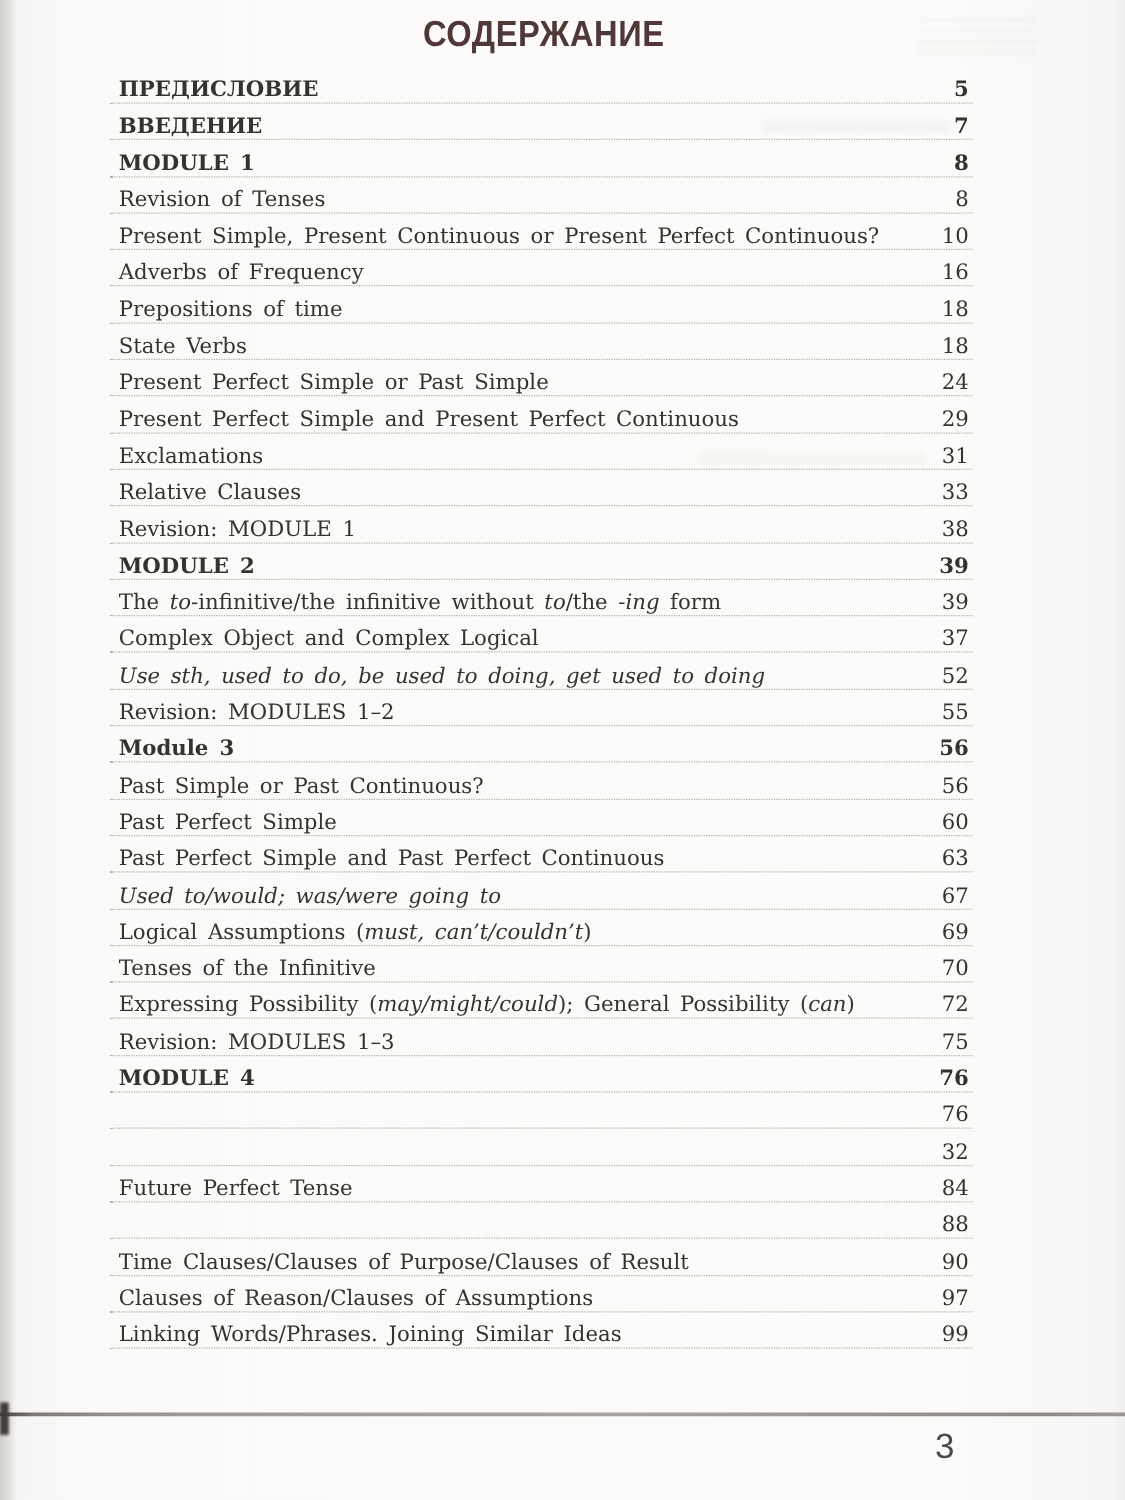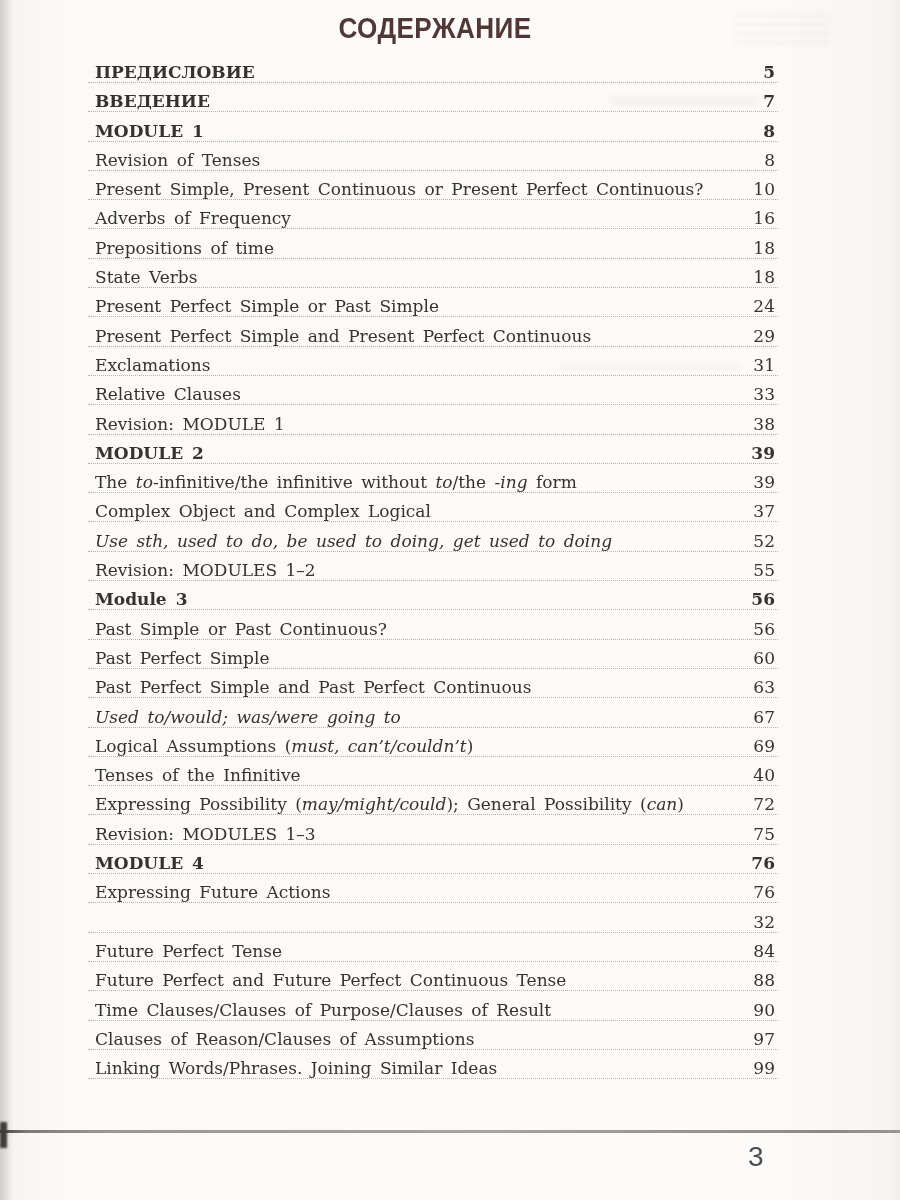--- a/index.html
+++ b/index.html
@@ -167,47 +167,45 @@
       <div class="toc-row">
         <span class="toc-label"><i>Used to/would; was/were going to</i></span>
         <span class="toc-page">67</span>
       </div>
       <div class="toc-row">
         <span class="toc-label"><span>Logical Assumptions (</span><i>must, can’t/couldn’t</i><span>)</span></span>
         <span class="toc-page">69</span>
       </div>
       <div class="toc-row">
         <span class="toc-label"><span>Tenses of the Infinitive</span></span>
-        <span class="toc-page">40</span>
+        <span class="toc-page">70</span>
       </div>
       <div class="toc-row">
         <span class="toc-label"><span>Expressing Possibility (</span><i>may/might/could</i><span>); General Possibility (</span><i>can</i><span>)</span></span>
         <span class="toc-page">72</span>
       </div>
       <div class="toc-row">
         <span class="toc-label"><span>Revision: MODULES 1–3</span></span>
         <span class="toc-page">75</span>
       </div>
       <div class="toc-row bold">
         <span class="toc-label"><span>MODULE 4</span></span>
         <span class="toc-page">76</span>
       </div>
       <div class="toc-row">
-        <span class="toc-label"><span>Expressing Future Actions</span></span>
         <span class="toc-page">76</span>
       </div>
       <div class="toc-row">
         <span class="toc-page">32</span>
       </div>
       <div class="toc-row">
         <span class="toc-label"><span>Future Perfect Tense</span></span>
         <span class="toc-page">84</span>
       </div>
       <div class="toc-row">
-        <span class="toc-label"><span>Future Perfect and Future Perfect Continuous Tense</span></span>
         <span class="toc-page">88</span>
       </div>
       <div class="toc-row">
         <span class="toc-label"><span>Time Clauses/Clauses of Purpose/Clauses of Result</span></span>
         <span class="toc-page">90</span>
       </div>
       <div class="toc-row">
         <span class="toc-label"><span>Clauses of Reason/Clauses of Assumptions</span></span>
         <span class="toc-page">97</span>
       </div>

